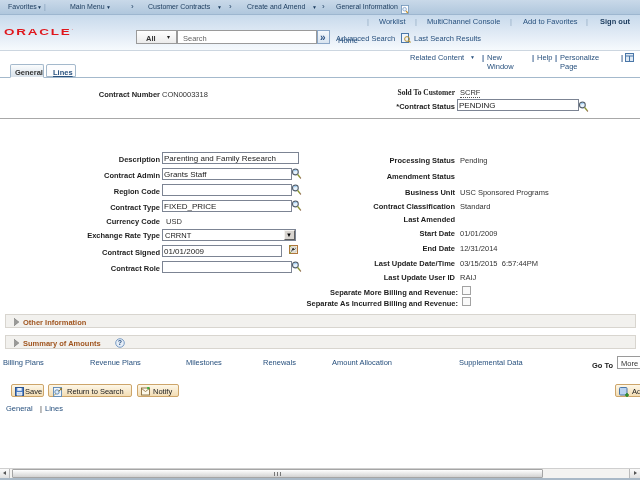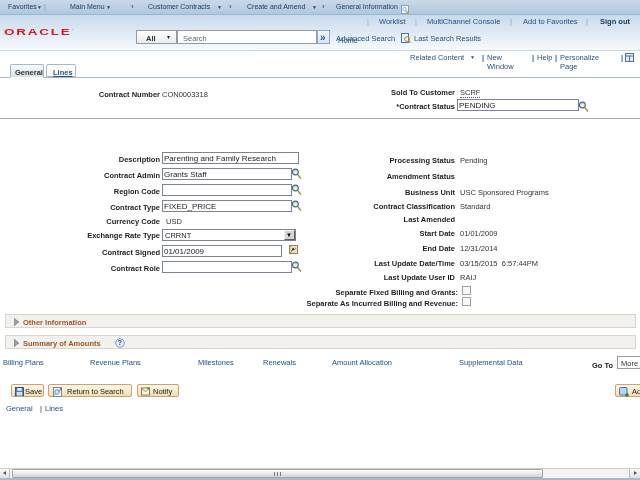--- a/index.html
+++ b/index.html
@@ -97,21 +97,21 @@
   <div class="abs" style="left:10px;top:64px;width:34px;height:14px;background:linear-gradient(#fafcfd,#d9e2ea);border:1px solid #a4b9cc;border-bottom:1px solid #fff;border-radius:2px 2px 0 0;">
     <span class="abs" style="left:4px;top:3px;font-size:7.5px;font-weight:bold;color:#333;">General</span>
   </div>
   <div class="abs" style="left:46px;top:64px;width:30px;height:13px;background:#fdfdfe;border:1px solid #a4b9cc;border-radius:2px 2px 0 0;">
     <span class="abs" style="left:6px;top:3px;font-size:7.5px;font-weight:bold;color:#28517e;text-decoration:underline;">Lines</span>
   </div>
 
   <span class="abs lbl" style="left:60px;top:90px;width:100px;">Contract Number</span>
   <span class="abs val" style="left:162px;top:90px;">CON0003318</span>
 
-  <span class="abs lbl" style="left:355px;top:88px;width:100px;">Sold To Customer</span>
+  <span class="abs lbl" style="left:355px;top:88px;width:100px;font-family:Liberation Serif, serif;">Sold To Customer</span>
   <span class="abs val" style="left:460px;top:88px;border-bottom:1px dotted #555;">SCRF</span>
 
   <span class="abs lbl" style="left:355px;top:102px;width:100px;">*Contract Status</span>
   <input class="inp" style="left: 457px; top: 99px; width: 122px;" value="PENDING" readonly="">
   <svg class="abs" style="left:579px;top:101px;" width="10" height="11" viewBox="0 0 10 11">
       <circle cx="3.4" cy="4" r="2.9" fill="#e8f3fc" stroke="#56626e" stroke-width="1.1"></circle>
       <path d="M2 3.2 A2 2 0 0 1 4.6 2.6" stroke="#9fccf2" stroke-width="1.2" fill="none"></path>
       <line x1="5.6" y1="6.4" x2="8.2" y2="9.6" stroke="#8a9430" stroke-width="1.5"></line>
       <circle cx="8.5" cy="10" r="0.7" fill="#8a6040"></circle>
     </svg>
@@ -197,42 +197,42 @@
 
   <span class="abs lbl" style="left:305px;top:244px;width:150px;">End Date</span>
   <span class="abs val" style="left:460px;top:244px;">12/31/2014</span>
 
   <span class="abs lbl" style="left:305px;top:259px;width:150px;">Last Update Date/Time</span>
   <span class="abs val" style="left:460px;top:259px;">03/15/2015&nbsp; 6:57:44PM</span>
 
   <span class="abs lbl" style="left:305px;top:273px;width:150px;">Last Update User ID</span>
   <span class="abs val" style="left:460px;top:273px;">RAIJ</span>
 
-  <span class="abs lbl" style="left:258px;top:288px;width:200px;">Separate Fixed Billing and Grants:</span>
+  <span class="abs lbl" style="left:258px;top:288px;width:200px;">Separate More Billing and Revenue:</span>
   <div class="abs" style="left:462px;top:286px;width:9px;height:9px;background:#fafafa;border:1px solid #a2a2a2;"></div>
 
   <span class="abs lbl" style="left:258px;top:299px;width:200px;">Separate As Incurred Billing and Revenue:</span>
   <div class="abs" style="left:462px;top:297px;width:9px;height:9px;background:#fafafa;border:1px solid #a2a2a2;"></div>
 
   <div class="secbar" style="top:314px;">
     <span class="secarr"></span>
     <span class="sectxt">Other Information</span>
   </div>
   <div class="secbar" style="top:335px;">
     <span class="secarr"></span>
     <span class="sectxt">Summary of Amounts</span>
     <svg class="abs" style="left:109px;top:2px;" width="10" height="10" viewBox="0 0 10 10">
       <circle cx="5" cy="5" r="4.3" fill="#e6eef7" stroke="#7a9cc4"></circle>
       <text x="5" y="7.4" font-size="7" font-weight="bold" fill="#2a5183" text-anchor="middle" font-family="Liberation Sans">?</text>
     </svg>
   </div>
 
   <span class="abs lnk" style="left:3px;top:358px;text-align:right;">Billing Plans</span>
   <span class="abs lnk" style="left:90px;top:358px;">Revenue Plans</span>
-  <span class="abs lnk" style="left:186px;top:358px;margin-left:12px;">Milestones</span>
+  <span class="abs lnk" style="left:186px;top:358px;">Milestones</span>
   <span class="abs lnk" style="left:263px;top:358px;">Renewals</span>
   <span class="abs lnk" style="left:332px;top:358px;">Amount Allocation</span>
   <span class="abs lnk" style="left:459px;top:358px;">Supplemental Data</span>
   <span class="abs lbl" style="left:592px;top:361px;width:22px;text-align:left;">Go To</span>
   <div class="abs" style="left:617px;top:356px;width:26px;height:13px;background:#fff;border:1px solid #9a9a9a;">
     <span class="abs" style="left:3px;top:2px;font-size:7.5px;color:#333;">More</span>
   </div>
 
   <div class="btn" style="left:11px;top:384px;width:33px;height:13px;">
     <svg class="abs" style="left:3px;top:2px;" width="9" height="9" viewBox="0 0 9 9">

